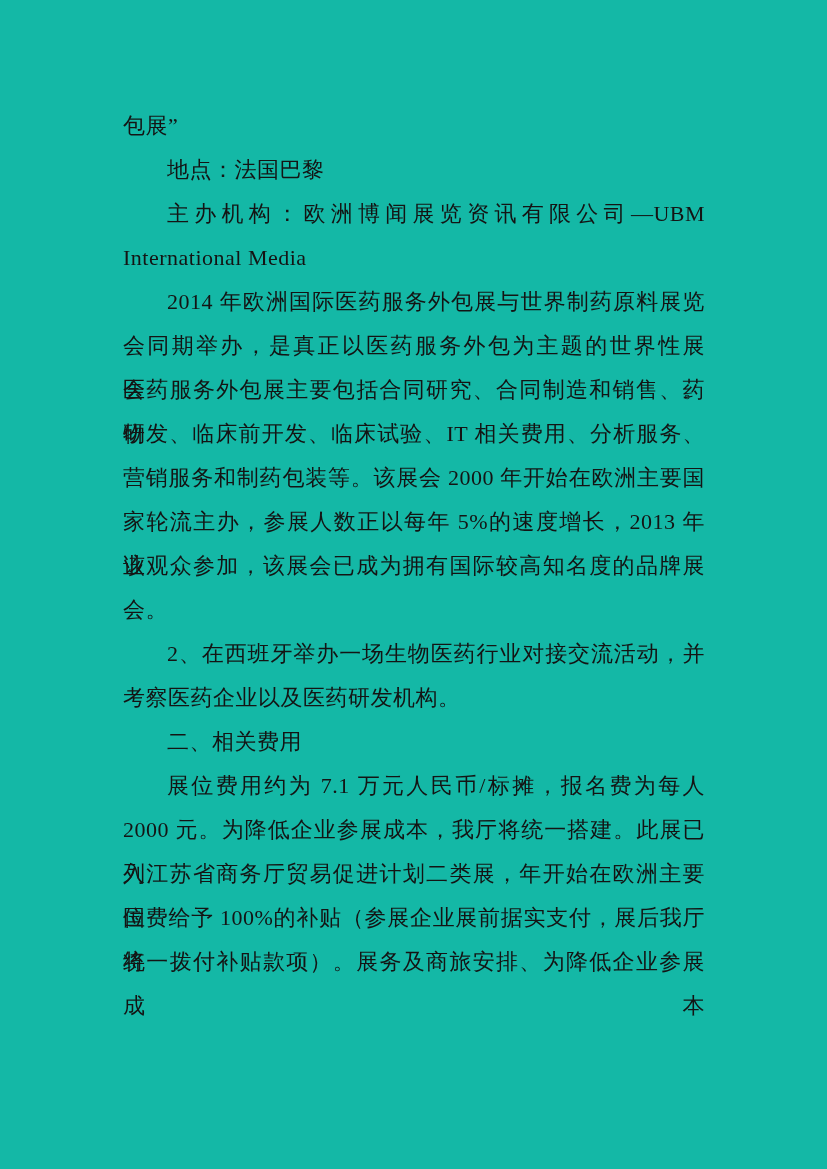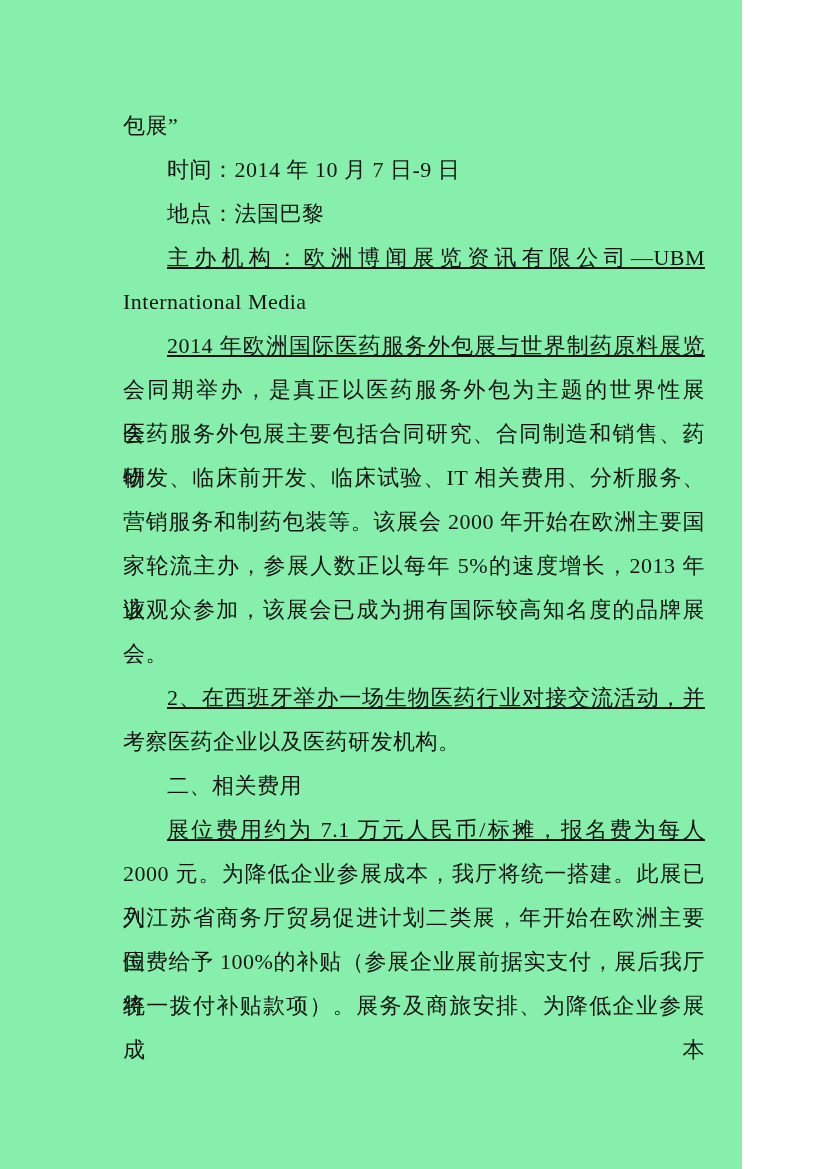--- a/index.html
+++ b/index.html
@@ -2,23 +2,23 @@
 <html><head>
 <meta charset="utf-8">
 <style>
   html, body {
     margin: 0;
     padding: 0;
     background: #ffffff;
   }
   .page {
     position: relative;
-    width: 742px;
+    width: 827px;
     height: 1169px;
-    background: #86efac;
+    background: #14b8a6;
     overflow: hidden;
     font-family: "Liberation Serif", "DejaVu Serif", serif;
     color: #141414;
   }
   .content {
     position: absolute;
     left: 123px;
     top: 104px;
     width: 582px;
     font-size: 22px;
@@ -36,30 +36,28 @@
   }
   .line.just {
     white-space: normal;
     text-align: justify;
     text-align-last: justify;
     text-justify: inter-character;
   }
   .line.just.indent {
     padding-left: 0;
     text-indent: 44px;
-    text-decoration: underline;
   }
 </style>
 </head>
 <body>
 
 <div class="page">
   <div class="content">
     <div class="line">包展”</div>
-    <div class="line indent">时间：2014 年 10 月 7 日-9 日</div>
     <div class="line indent">地点：法国巴黎</div>
     <div class="line indent just">主办机构：欧洲博闻展览资讯有限公司—UBM</div>
     <div class="line">International Media</div>
     <div class="line indent just">2014 年欧洲国际医药服务外包展与世界制药原料展览</div>
     <div class="line just">会同期举办，是真正以医药服务外包为主题的世界性展会。</div>
     <div class="line just">医药服务外包展主要包括合同研究、合同制造和销售、药物</div>
     <div class="line just">研发、临床前开发、临床试验、IT 相关费用、分析服务、</div>
     <div class="line just">营销服务和制药包装等。该展会 2000 年开始在欧洲主要国</div>
     <div class="line just">家轮流主办，参展人数正以每年 5%的速度增长，2013 年该</div>
     <div class="line just">业观众参加，该展会已成为拥有国际较高知名度的品牌展</div>

